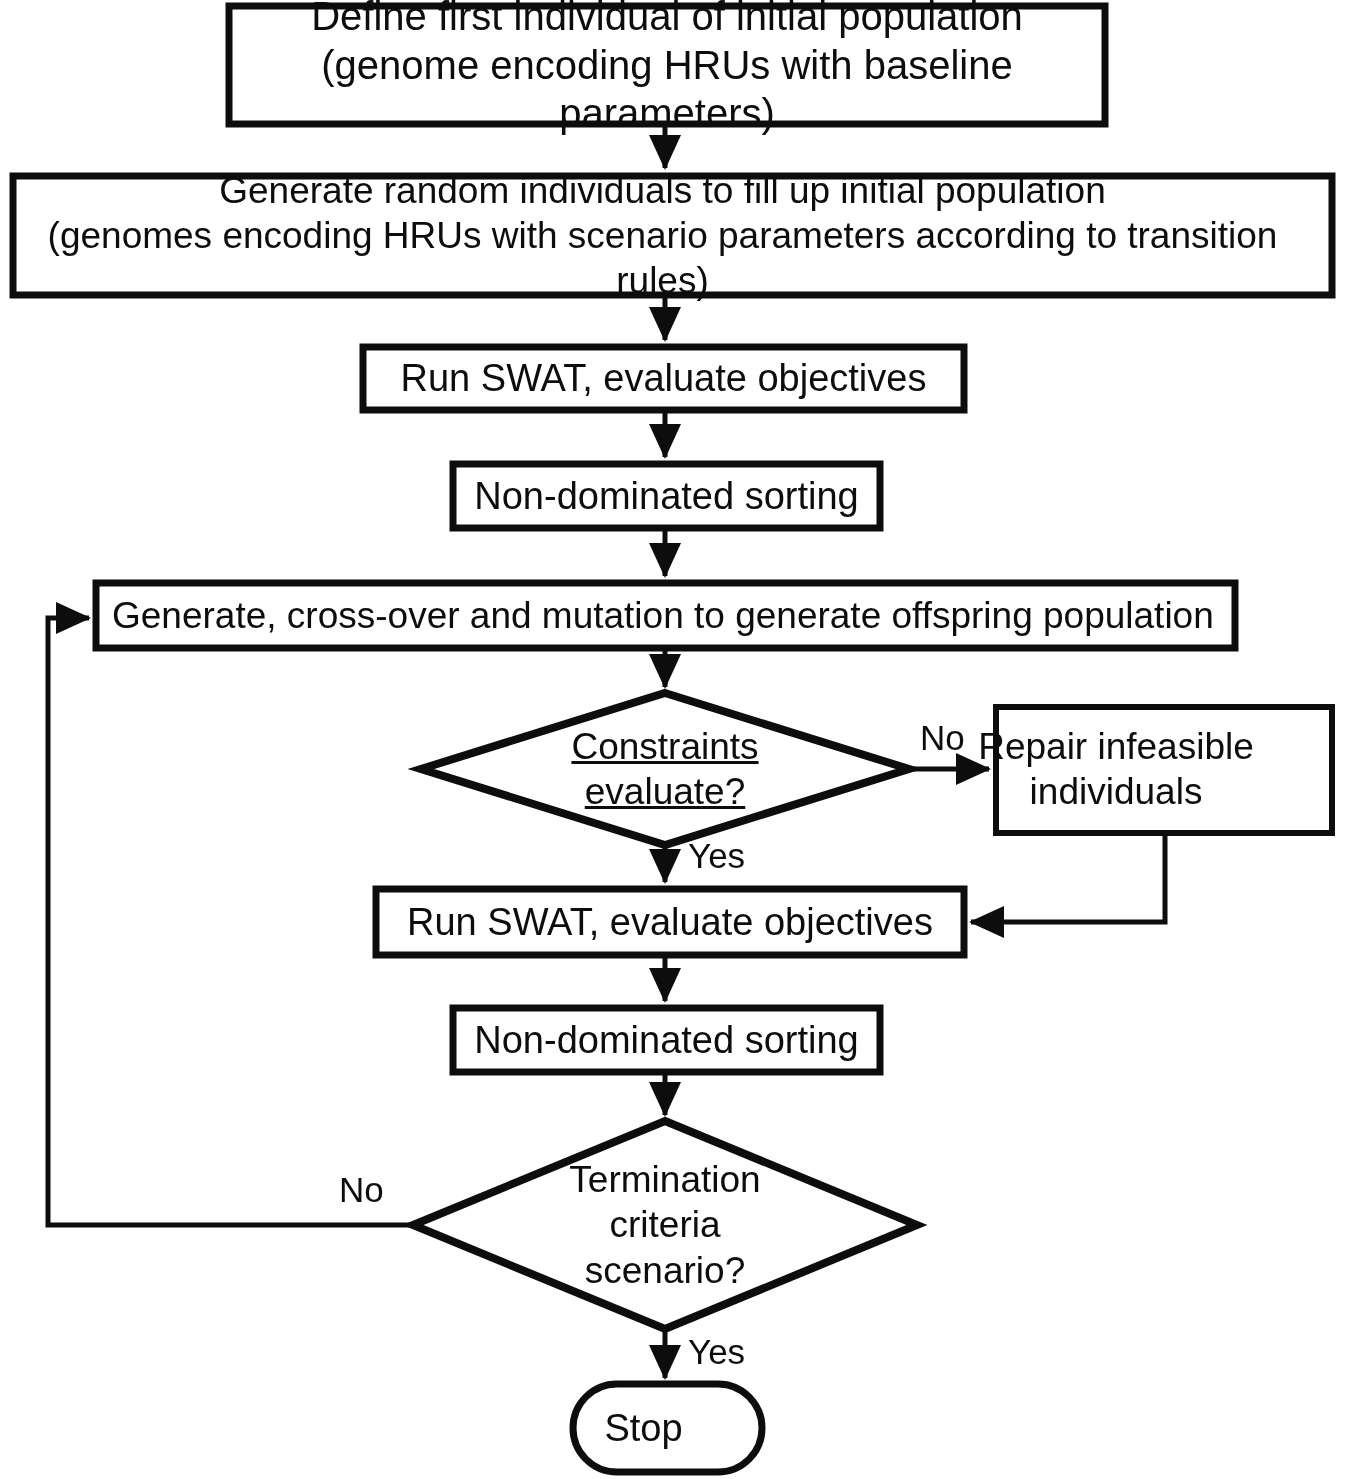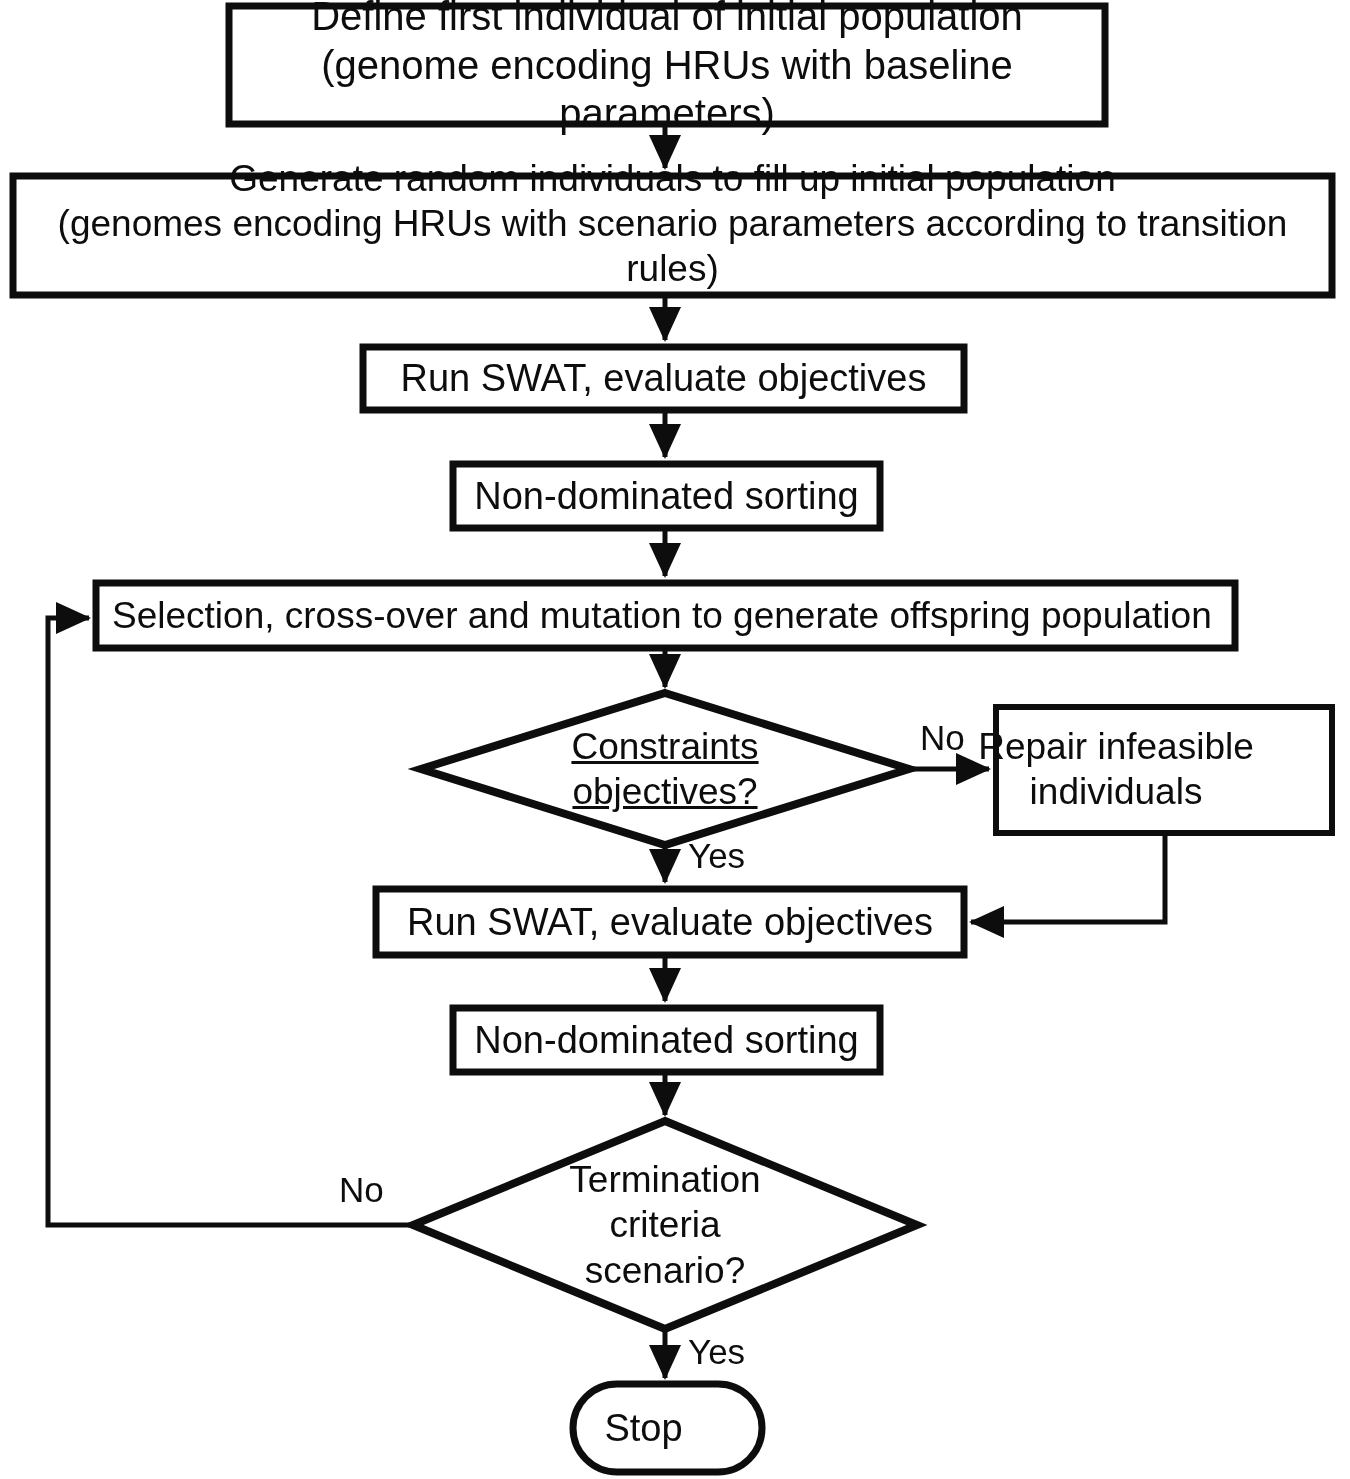--- a/index.html
+++ b/index.html
@@ -101,40 +101,40 @@
     <polyline points="413,1225 48,1225 48,618 89,618" fill="none" stroke="#0d0d0d" stroke-width="5" marker-end="url(#arrowhead)"></polyline>
 
     <line x1="665" y1="1329" x2="665" y2="1378" stroke="#0d0d0d" stroke-width="5" marker-end="url(#arrowhead)"></line>
   </svg>
 
   <div class="node-label" style="left:233px; top:10px; width:868px; height:110px; font-size:40px;">
     <span>Define first individual of initial population</span>
     <span>(genome encoding HRUs with baseline parameters)</span>
   </div>
 
-  <div class="node-label" style="left:17px; top:180px; width:1311px; height:111px; font-size:37px;justify-content:flex-end;">
+  <div class="node-label" style="left:7px; top:180px; width:1311px; height:111px; font-size:37px;">
     <span>Generate random individuals to fill up initial population</span>
     <span>(genomes encoding HRUs with scenario parameters according to transition rules)</span>
   </div>
 
   <div class="node-label" style="left:367px; top:349px; width:593px; height:59px; font-size:38px;">
     <span>Run SWAT, evaluate objectives</span>
   </div>
 
   <div class="node-label" style="left:457px; top:466px; width:419px; height:60px; font-size:38px;">
     <span>Non-dominated sorting</span>
   </div>
 
   <div class="node-label" style="left:112px; top:585px; width:1119px; height:61px; font-size:37px; align-items:flex-start;">
-    <span>Selection, cross-over and mutation to generate offspring population</span>
+    <span>Generate, cross-over and mutation to generate offspring population</span>
   </div>
 
   <div class="node-label" style="left:475px; top:718px; width:380px; height:102px; font-size:37px;text-decoration:underline;">
     <span>Constraints</span>
-    <span>objectives?</span>
+    <span>evaluate?</span>
   </div>
 
   <div class="node-label" style="left:952px; top:711px; width:328px; height:116px; font-size:37px;">
     <span>Repair infeasible</span>
     <span>individuals</span>
   </div>
 
   <div class="node-label" style="left:380px; top:891px; width:580px; height:62px; font-size:38px;">
     <span>Run SWAT, evaluate objectives</span>
   </div>

